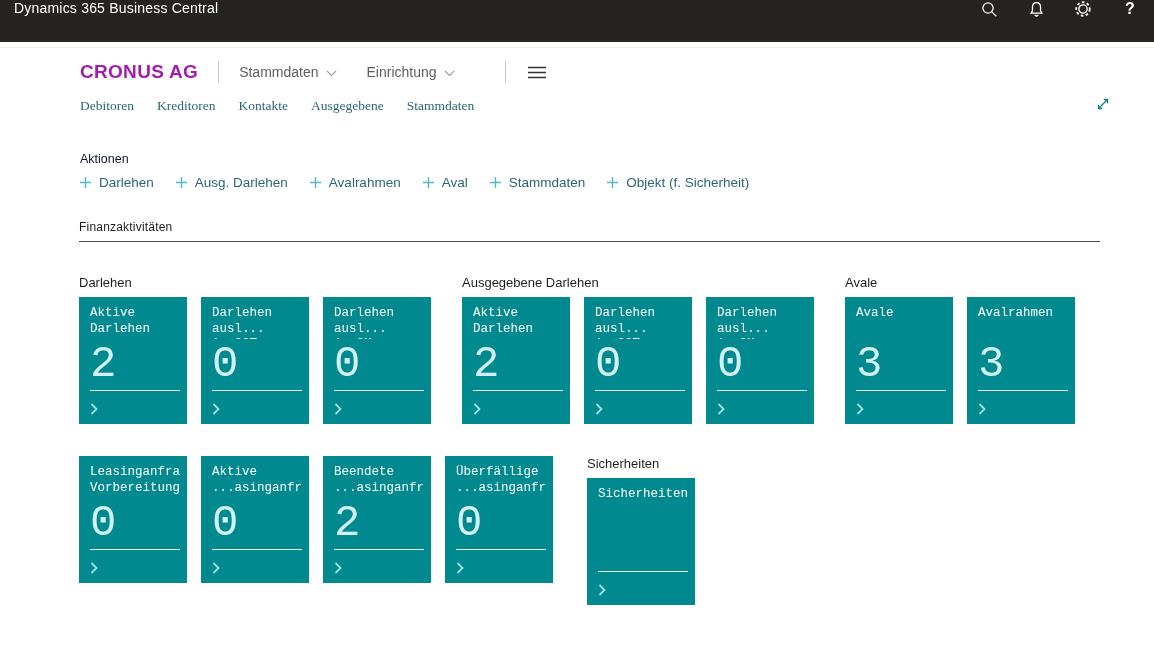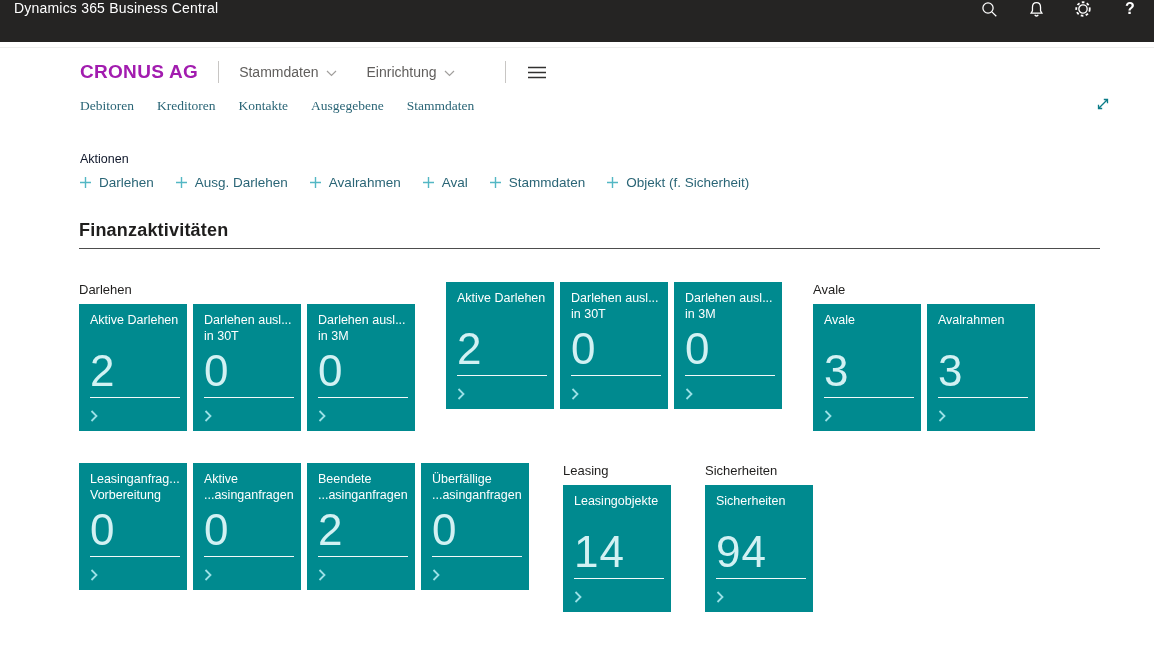--- a/index.html
+++ b/index.html
@@ -37,29 +37,29 @@
   .nav-link { font-size: 13.5px; color: #2a6576; cursor: pointer; font-family: Liberation Serif, serif; }
   .expand { position: absolute; left: 1095px; top: 96px; cursor: pointer; }
 
   
   .actions-label { margin: 38px 0 0 80px; font-size: 12.5px; color: #0f172a; }
   .actions { display: flex; gap: 21px; margin: 9px 0 0 79px; }
   .action { display: inline-flex; align-items: center; gap: 7px; font-size: 13.5px; color: #2a6576; cursor: pointer; }
   .plus-icon { display: inline-flex; }
 
   
-  .section-title { margin: 30px 0 0 79px; font-size: 18px; font-weight: 700; color: #1f1e1d; letter-spacing: .2px; }
+  .section-title { margin: 30px 0 0 79px; font-size: 12px; font-weight: 400; color: #1f1e1d; letter-spacing: .2px; }
   .section-rule { margin: 7px 54px 0 79px; border-top: 1px solid #4d4d4d; height: 0; }
 
   
   .cues-row { display: flex; margin-left: 79px; }
   .cues-row.r1 { margin-top: 33px; gap: 31px; }
   .cues-row.r2 { margin-top: 32px; gap: 34px; }
   .group-label { font-size: 13px; color: #1f1e1d; margin-bottom: 7px; }
-  .tiles { display: flex; gap: 6px; }
+  .tiles { display: flex; gap: 14px; font-family: Liberation Mono, monospace; }
   .tile {
     width: 108px; height: 127px; background: #008a8f;
     position: relative; padding: 9px 7px 9px 11px; cursor: pointer;
   }
   .tile-title {
     font-size: 12.5px; line-height: 1.25; color: #ffffff;
     white-space: pre-line; height: 33px; overflow: hidden;
   }
   .tile-value {
     font-size: 44px; font-weight: 200; line-height: 1;
@@ -222,20 +222,21 @@
         <span class="tile-chevron">
             <svg width="8" height="12" viewBox="0 0 8 12">
               <path d="M1.5 1 L6.5 6 L1.5 11" fill="none" stroke="#9be0e6" stroke-width="1.8"></path>
             </svg>
           </span>
       </div>
     </div>
   </div>
 
   <div class="group">
+    <div class="group-label">Ausgegebene Darlehen</div>
     <div class="tiles">
       <div class="tile">
         <div class="tile-title">Aktive Darlehen</div>
         <div class="tile-value">2</div>
         <div class="tile-rule"></div>
         <span class="tile-chevron">
             <svg width="8" height="12" viewBox="0 0 8 12">
               <path d="M1.5 1 L6.5 6 L1.5 11" fill="none" stroke="#9be0e6" stroke-width="1.8"></path>
             </svg>
           </span>
@@ -337,42 +338,26 @@
         <div class="tile-rule"></div>
         <span class="tile-chevron">
             <svg width="8" height="12" viewBox="0 0 8 12">
               <path d="M1.5 1 L6.5 6 L1.5 11" fill="none" stroke="#9be0e6" stroke-width="1.8"></path>
             </svg>
           </span>
       </div>
     </div>
   </div>
 
-  <div class="group">
-    <div class="group-label">Leasing</div>
-    <div class="tiles">
-      <div class="tile">
-        <div class="tile-title">Leasingobjekte</div>
-        <div class="tile-value">14</div>
-        <div class="tile-rule"></div>
-        <span class="tile-chevron">
-            <svg width="8" height="12" viewBox="0 0 8 12">
-              <path d="M1.5 1 L6.5 6 L1.5 11" fill="none" stroke="#9be0e6" stroke-width="1.8"></path>
-            </svg>
-          </span>
-      </div>
-    </div>
-  </div>
 
   <div class="group">
     <div class="group-label">Sicherheiten</div>
     <div class="tiles">
       <div class="tile">
         <div class="tile-title">Sicherheiten</div>
-        <div class="tile-value">94</div>
         <div class="tile-rule"></div>
         <span class="tile-chevron">
             <svg width="8" height="12" viewBox="0 0 8 12">
               <path d="M1.5 1 L6.5 6 L1.5 11" fill="none" stroke="#9be0e6" stroke-width="1.8"></path>
             </svg>
           </span>
       </div>
     </div>
   </div>
 

